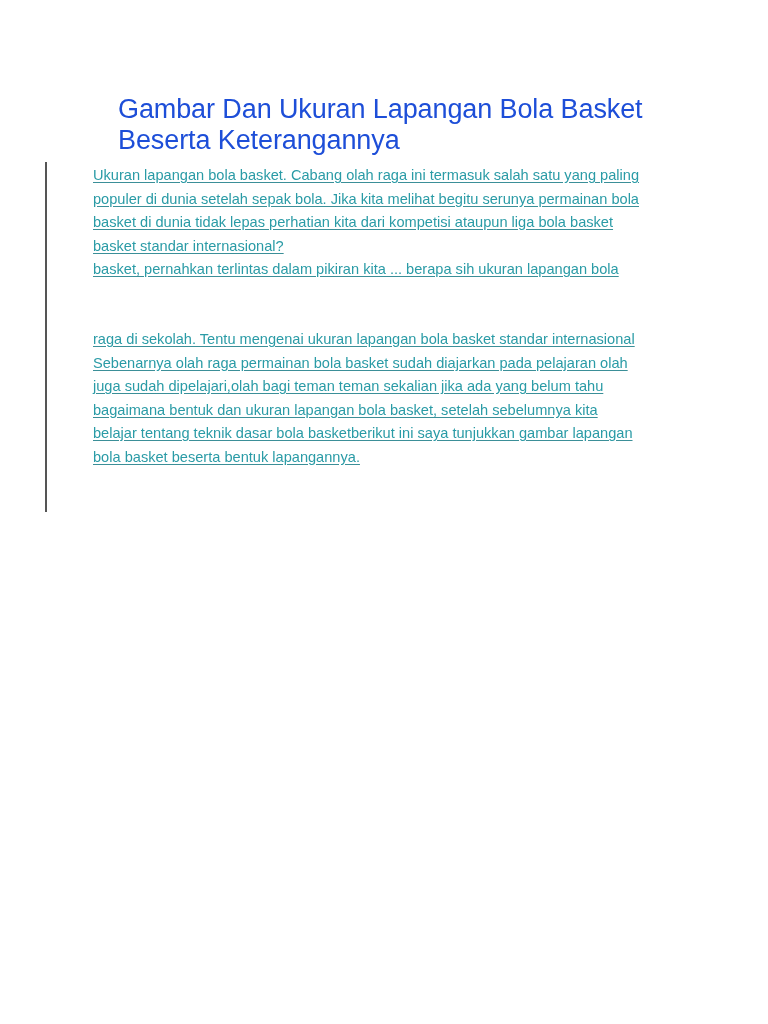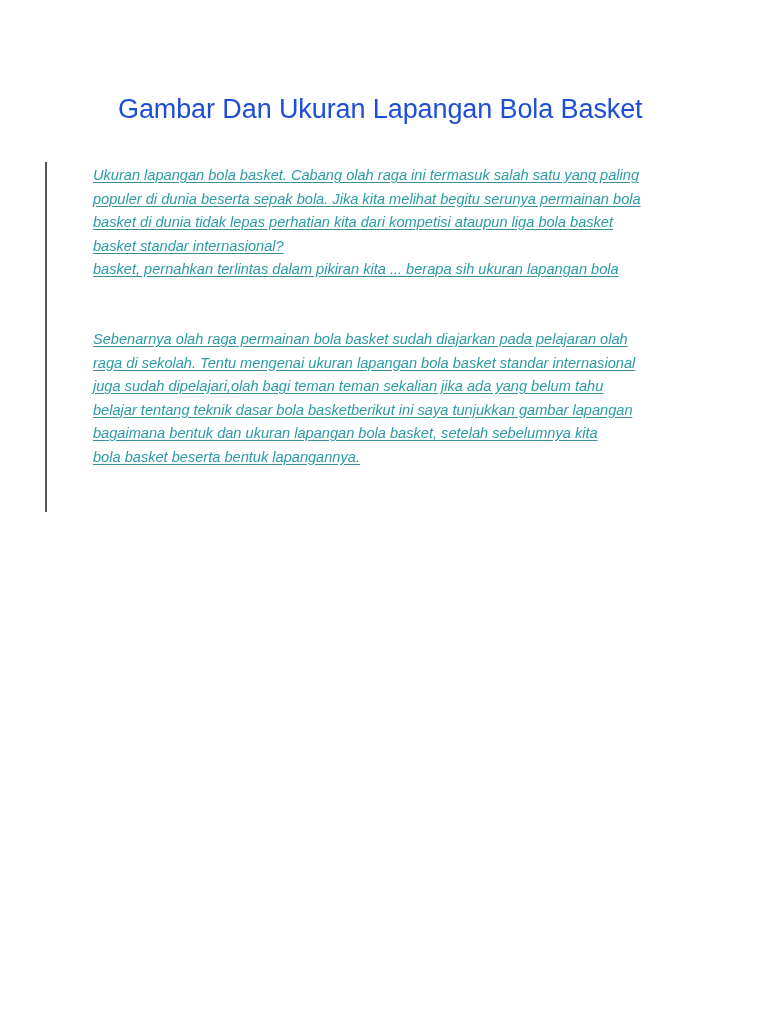--- a/index.html
+++ b/index.html
@@ -7,44 +7,45 @@
     .page-title {
       position: absolute; left: 110px; top: 86px; width: 640px;
       font-size: 27px; line-height: 31px; color: #1d4ed8; font-weight: normal; margin: 8px;
       letter-spacing: -0.1px;
     }
     .margin-bar {
       position: absolute; left: 45px; top: 162px; width: 2px; height: 350px; background: #555555;
     }
     .para {
       position: absolute; left: 93px; width: 600px; margin: 0;
-      font-size: 14.6px; line-height: 23.5px; color: #2a9ba6; font-style: italic;
+      font-size: 14.6px; line-height: 23.5px; color: #2a9ba6;
     }
     .para .line { display: block; white-space: nowrap; }
     .para .line span { text-decoration: underline; text-decoration-color: #3b8f98; text-underline-offset: 2px; cursor: pointer; }
     #p1 { top: 164px; }
     #p2 { top: 328px; }
   </style>
 </head>
 <body>
 
 <h1 class="page-title">
   <span>Gambar Dan Ukuran Lapangan Bola Basket</span><br>
+  <span>Beserta Keterangannya</span>
 </h1>
 
 <div class="margin-bar"></div>
 
 <p class="para" id="p1">
   <span class="line"><span>Ukuran lapangan bola basket. Cabang olah raga ini termasuk salah satu yang paling</span></span>
-  <span class="line"><span>populer di dunia beserta sepak bola. Jika kita melihat begitu serunya permainan bola</span></span>
+  <span class="line"><span>populer di dunia setelah sepak bola. Jika kita melihat begitu serunya permainan bola</span></span>
   <span class="line"><span>basket di dunia tidak lepas perhatian kita dari kompetisi ataupun liga bola basket</span></span>
   <span class="line"><span>basket standar internasional?  </span></span>
   <span class="line"><span>basket, pernahkan terlintas dalam pikiran kita ... berapa sih ukuran lapangan bola</span></span>
 </p>
 
 <p class="para" id="p2">
+  <span class="line"><span>raga di sekolah. Tentu mengenai ukuran lapangan bola basket standar internasional</span></span>
   <span class="line"><span>Sebenarnya olah raga permainan bola basket sudah diajarkan pada pelajaran olah</span></span>
-  <span class="line"><span>raga di sekolah. Tentu mengenai ukuran lapangan bola basket standar internasional</span></span>
   <span class="line"><span>juga sudah dipelajari,olah bagi teman teman sekalian jika ada yang belum tahu</span></span>
+  <span class="line"><span>bagaimana bentuk dan ukuran lapangan bola basket, setelah sebelumnya kita</span></span>
   <span class="line"><span>belajar tentang teknik dasar bola basketberikut ini saya tunjukkan gambar lapangan</span></span>
-  <span class="line"><span>bagaimana bentuk dan ukuran lapangan bola basket, setelah sebelumnya kita</span></span>
   <span class="line"><span>bola basket beserta bentuk lapangannya.  </span></span>
 </p>
 
 </body></html>

